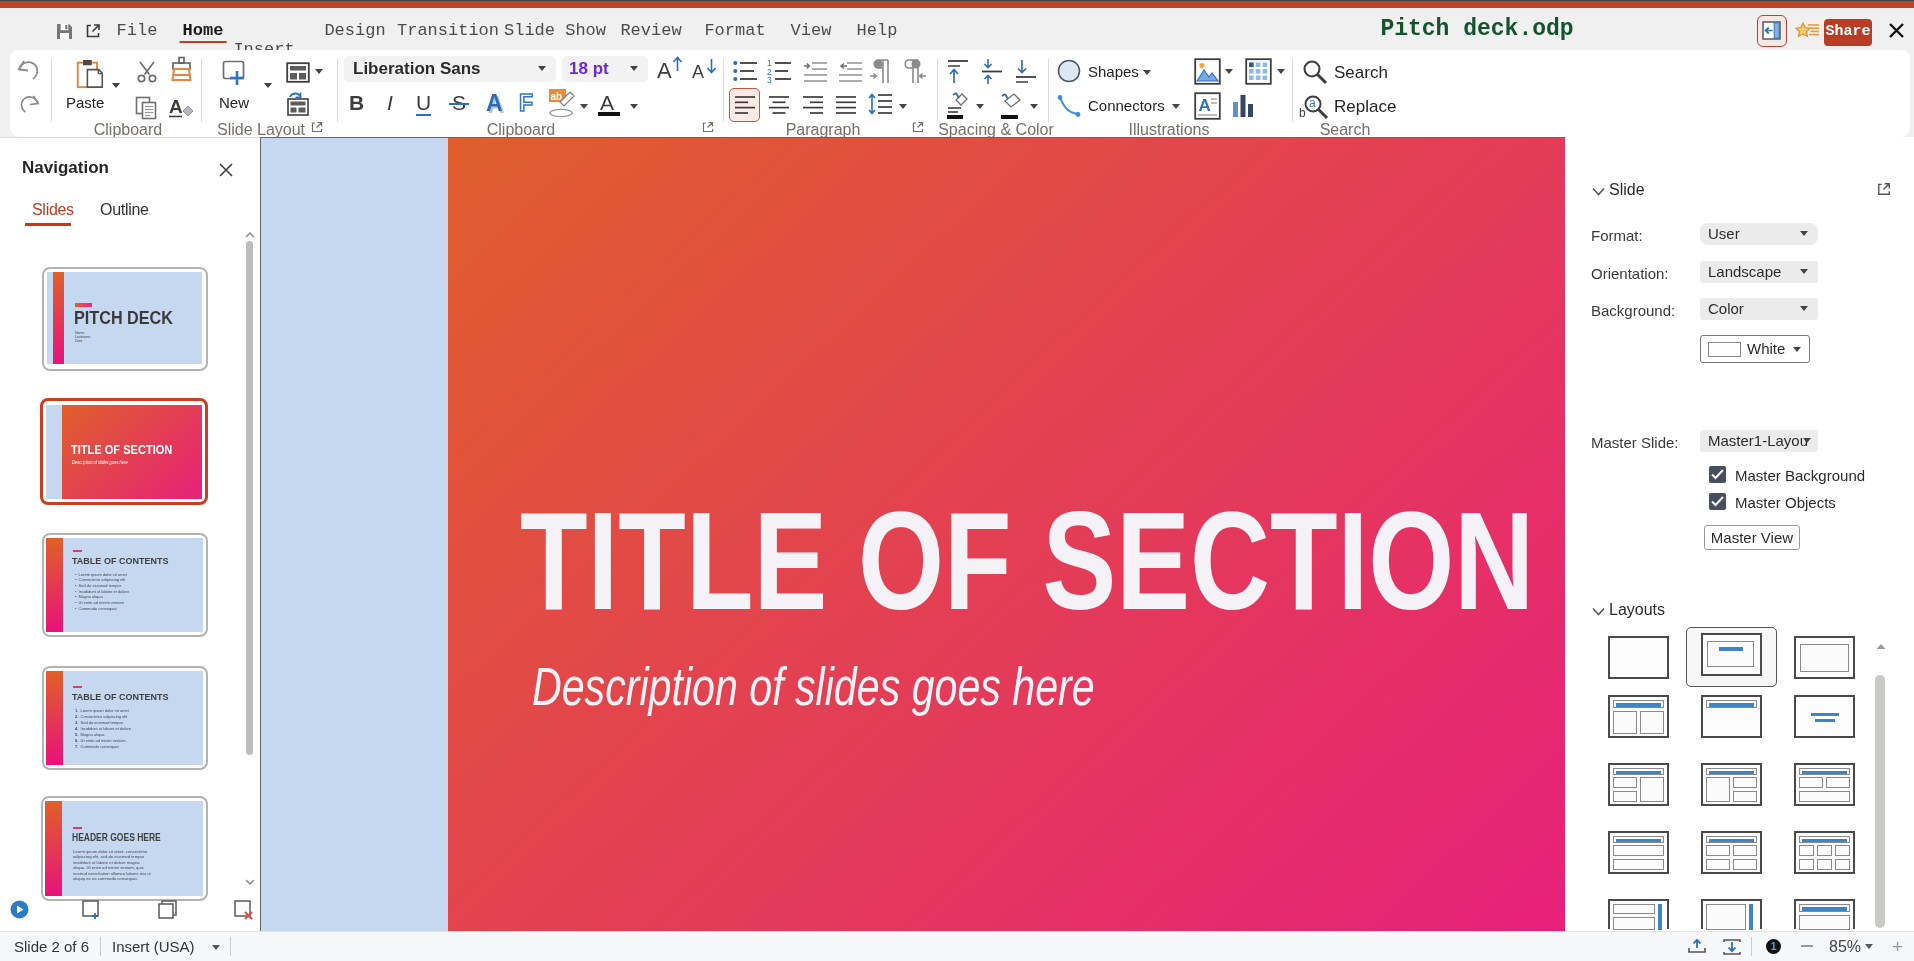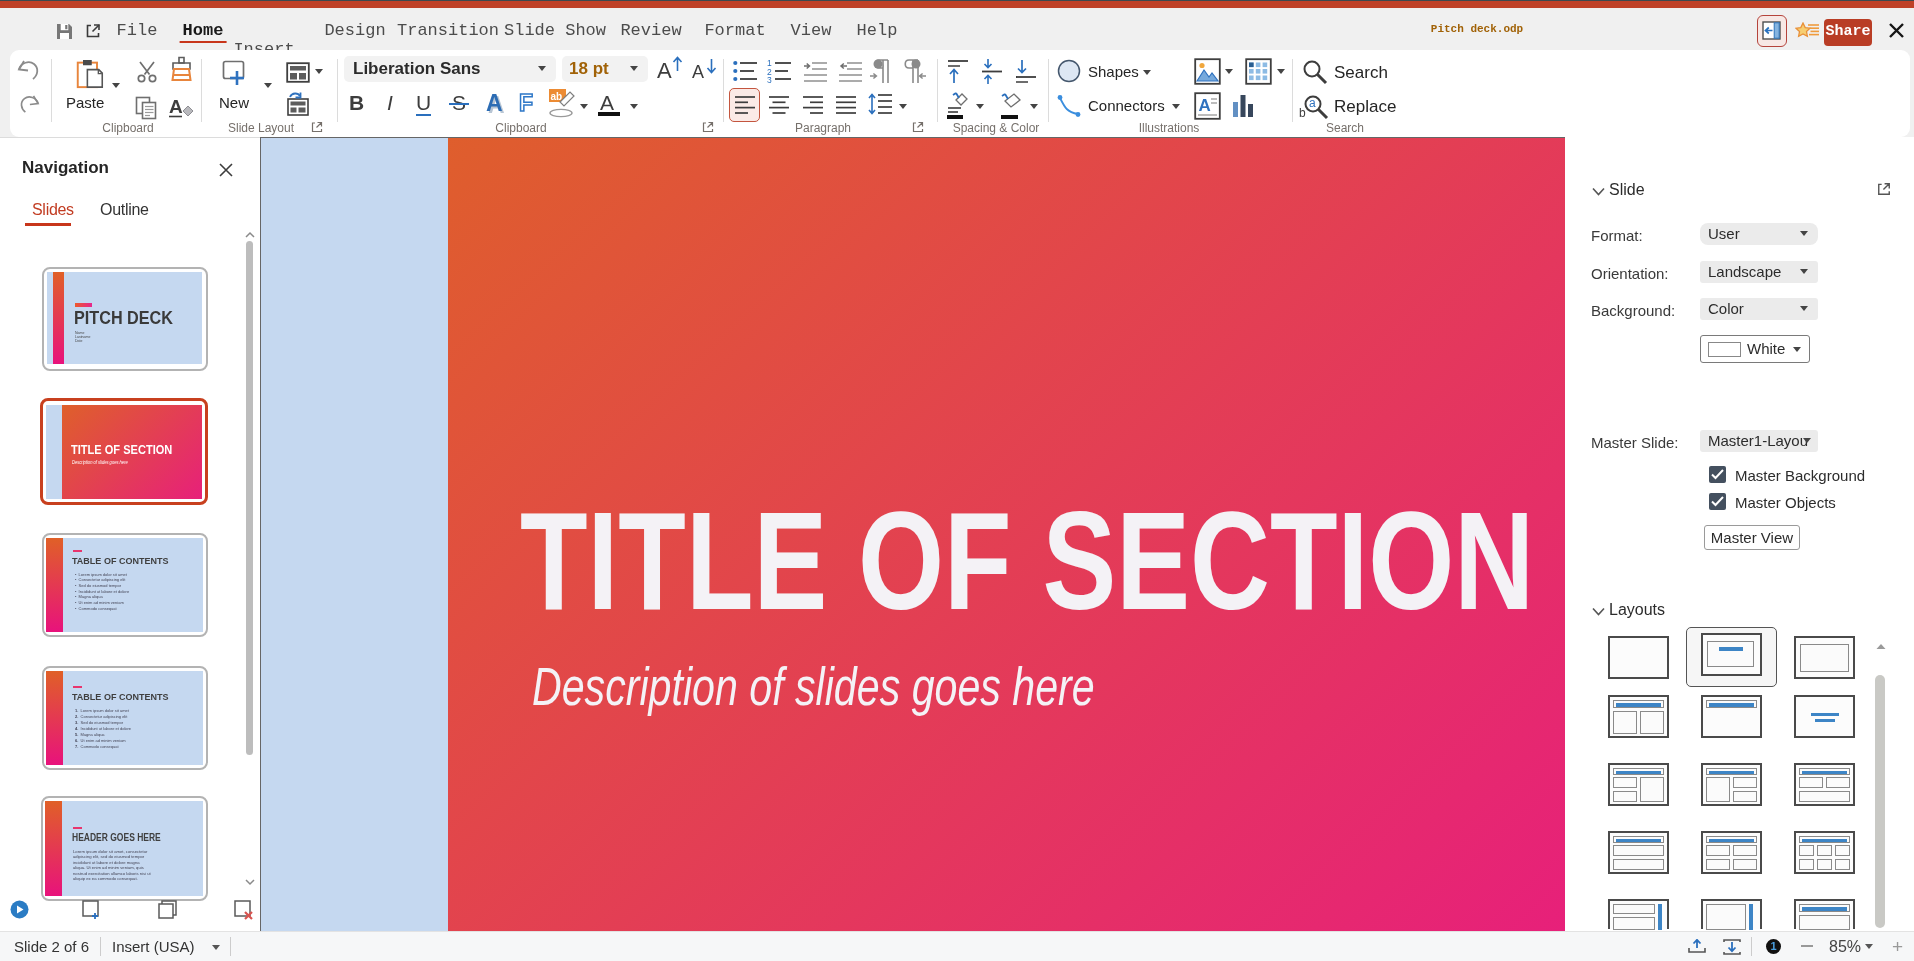--- a/index.html
+++ b/index.html
@@ -1,20 +1,20 @@
 <!DOCTYPE html>
 <html><head>
 <meta charset="utf-8">
 <style>
 * { margin:0; padding:0; box-sizing:border-box; }
 html,body { width:1914px; height:961px; overflow:hidden; background:#f0f0f0;
   font-family:"Liberation Sans", sans-serif; }
 .abs { position:absolute; }
 .ic { position:absolute; }
-.lbl { position:absolute; font-size:12px; color:#76706b; white-space:nowrap; transform:translateX(-50%); }
+.lbl { position:absolute; font-size:16px; color:#76706b; white-space:nowrap; transform:translateX(-50%); }
 .btxt { position:absolute; font-size:15px; color:#252525; white-space:nowrap; }
 .sep { position:absolute; width:1px; top:9px; height:63px; background:#dcdcdc; }
 .dd { position:absolute; width:0; height:0; border-left:4.5px solid transparent; border-right:4.5px solid transparent; border-top:5.5px solid #444; }
 .menu-item { position:absolute; top:0; height:42px; line-height:46px; font-size:17px; color:#4c4c4c; transform:translateX(-50%); white-space:nowrap; }
 </style>
 </head>
 <body>
 
 <div class="abs" style="left:0;top:0;width:1914px;height:8px;background:#bf4127;border-top:1px solid #3c4a4e;"></div>
 
@@ -33,21 +33,21 @@
   <div class="menu-item" style="left:137px;">File</div>
   <div class="menu-item" style="left:203px;font-weight:bold;color:#191919;">Home<div style="position:absolute;left:-3px;right:-3px;bottom:7px;height:2.5px;background:#c8361b;"></div></div>
   <div class="menu-item" style="left:264px;margin-top:19px;">Insert</div>
   <div class="menu-item" style="left:355px;">Design</div>
   <div class="menu-item" style="left:448px;text-align:right;">Transition</div>
   <div class="menu-item" style="left:555px;">Slide Show</div>
   <div class="menu-item" style="left:651px;">Review</div>
   <div class="menu-item" style="left:735px;">Format</div>
   <div class="menu-item" style="left:811px;">View</div>
   <div class="menu-item" style="left:877px;">Help</div>
-  <div class="abs" style="left:1477px;top:0;height:42px;line-height:42px;font-size:11px;font-weight:bold;color:#a16207;transform:translateX(-50%);">Pitch deck.odp</div>
+  <div class="abs" style="left:1477px;top:0;height:42px;line-height:42px;font-size:23px;font-weight:bold;color:#14532d;transform:translateX(-50%);">Pitch deck.odp</div>
 
   <div class="abs" style="left:1757px;top:7px;width:30px;height:32px;border:1.5px solid #b5443c;border-radius:6px;background:#f7e8e5;">
     <svg class="ic" style="left:4px;top:5px;" width="19" height="19" viewBox="0 0 19 19">
       <rect x="1" y="1" width="17" height="17" fill="#fff" stroke="#4f4f4f" stroke-width="1.4"></rect>
       <rect x="12.2" y="1.8" width="5" height="15.4" fill="#85b4e0" stroke="#2c72b8" stroke-width="1"></rect>
       <path d="M10.5 9.5 H4 M6.8 6.5 L3.5 9.5 L6.8 12.5" stroke="#2a72c0" stroke-width="1.7" fill="none"></path>
     </svg>
   </div>
   <svg class="ic" style="left:1795px;top:14px;" width="25" height="18" viewBox="0 0 25 18">
     <path d="M8 1 L10.2 5.6 L15 6.2 L11.5 9.5 L12.4 14.4 L8 12 L3.6 14.4 L4.5 9.5 L1 6.2 L5.8 5.6 Z" fill="#f7ce71" stroke="#e8913a" stroke-width="1.3"></path>
@@ -143,21 +143,21 @@
   <svg class="ic" style="left:311px;top:71px;" width="12" height="12" viewBox="0 0 12 12">
     <path d="M4 2 H1.5 V10.5 H10.5 V8 M6.5 1.5 H10.5 V5.5 M10.5 1.5 L5.5 6.5" fill="none" stroke="#76706b" stroke-width="1.2"></path>
   </svg>
   <div class="sep" style="left:337px;"></div>
 
   <div class="abs" style="left:344px;top:6px;width:212px;height:26px;background:#f2f2f2;border-radius:5px;">
     <div class="abs" style="left:9px;top:0;height:26px;line-height:25px;font-size:17px;font-weight:bold;color:#2b2b2b;">Liberation Sans</div>
     <div class="dd" style="left:194px;top:10px;"></div>
   </div>
   <div class="abs" style="left:562px;top:6px;width:86px;height:26px;background:#f2f2f2;border-radius:5px;">
-    <div class="abs" style="left:7px;top:0;height:26px;line-height:25px;font-size:17px;font-weight:bold;color:#a16207;text-align:right;">18 pt</div>
+    <div class="abs" style="left:7px;top:0;height:26px;line-height:25px;font-size:17px;font-weight:bold;color:#6d28d9;text-align:right;">18 pt</div>
     <div class="dd" style="left:68px;top:10px;"></div>
   </div>
   <div class="abs" style="left:657px;top:8px;font-size:22px;color:#3d3d3d;">A</div>
   <svg class="ic" style="left:672px;top:6px;" width="12" height="16" viewBox="0 0 12 16">
     <path d="M5.5 15 V2 M1.5 6 L5.5 1.5 L9.5 6" fill="none" stroke="#2a6fbd" stroke-width="1.6"></path>
   </svg>
   <div class="abs" style="left:692px;top:12px;font-size:18px;color:#3d3d3d;">A</div>
   <svg class="ic" style="left:706px;top:8px;" width="12" height="16" viewBox="0 0 12 16">
     <path d="M5.5 1 V14 M1.5 10 L5.5 14.5 L9.5 10" fill="none" stroke="#2a6fbd" stroke-width="1.6"></path>
   </svg>

